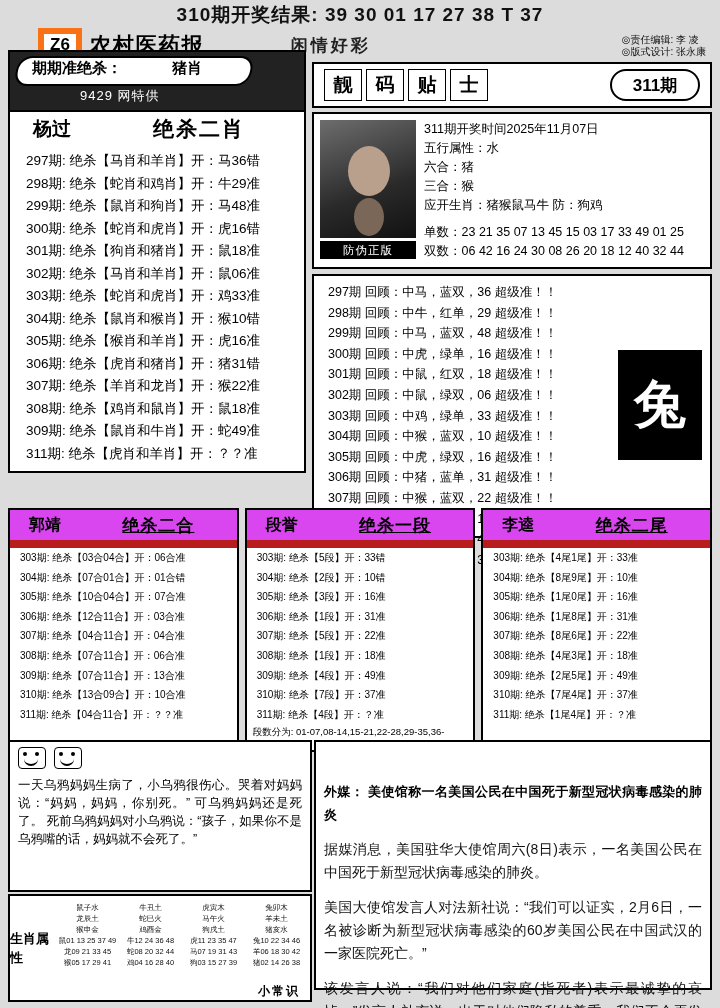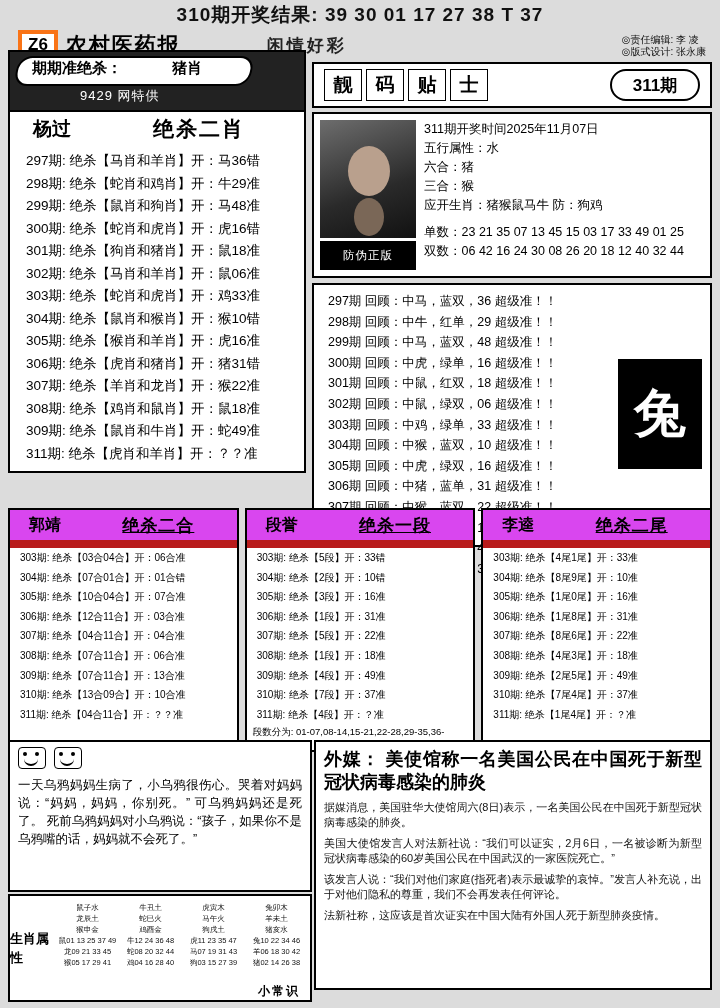--- a/index.html
+++ b/index.html
@@ -1,20 +1,20 @@
 <!DOCTYPE html>
 <html><head>
 <meta charset="utf-8">
 <style>
   html,body{margin:0;padding:0;}
   body{width:720px;height:1008px;background:#d8d8d8;font-family:"Liberation Sans","DejaVu Sans",sans-serif;color:#000;overflow:hidden;}
   .page{position:relative;width:720px;height:1008px;background:#dcdcdc;}
   .headline{position:absolute;left:0;top:0;width:720px;height:30px;display:flex;align-items:center;justify-content:center;font-size:19px;font-weight:bold;color:#111;letter-spacing:1px;}
   .masthead{position:absolute;left:0;top:30px;width:720px;height:30px;display:flex;align-items:center;}
-  .z6{margin-left:18px;border:4px solid #f97316;padding:0 6px;font-size:17px;font-weight:bold;line-height:22px;background:#fff;}
+  .z6{margin-left:38px;border:6px solid #f97316;padding:0 6px;font-size:17px;font-weight:bold;line-height:22px;background:#fff;}
   .paper-name{margin-left:8px;font-size:21px;font-weight:bold;letter-spacing:2px;}
   .mast-center{margin-left:86px;font-size:17px;font-weight:bold;letter-spacing:3px;color:#222;}
   .mast-right{position:absolute;right:14px;top:4px;font-size:10px;line-height:12px;text-align:left;color:#111;}
 
   .col-left{position:absolute;left:8px;top:50px;width:298px;}
   .killbox{position:relative;height:58px;background:#222;border:2px solid #000;}
   .killbox .tag{position:absolute;left:6px;top:4px;width:232px;height:26px;background:#fff;border:2px solid #000;border-radius:14px;transform:skewX(-12deg);}
   .killbox .tagtxt{position:absolute;left:22px;top:7px;font-size:15px;font-weight:bold;color:#000;}
   .killbox .sub{position:absolute;left:70px;top:35px;color:#fff;font-size:13px;letter-spacing:1px;}
 
@@ -27,21 +27,21 @@
   .col-right{position:absolute;left:312px;top:62px;width:400px;}
   .lucky{position:relative;height:42px;background:#fff;border:2px solid #000;display:flex;align-items:center;}
   .lucky .cells{margin-left:10px;display:flex;}
   .lucky .cell{width:36px;height:30px;border:1px solid #000;margin-right:4px;display:flex;align-items:center;justify-content:center;font-size:19px;font-weight:bold;}
   .lucky .issue{position:absolute;right:10px;top:5px;width:86px;height:28px;border:2px solid #000;border-radius:16px;display:flex;align-items:center;justify-content:center;font-size:17px;font-weight:bold;}
 
   .infowrap{margin-top:4px;background:#fff;border:2px solid #000;display:flex;padding:6px;}
   .photo{width:96px;}
   .photo .pic{width:96px;height:118px;background:linear-gradient(160deg,#6d6d6d,#2a2a2a 60%,#111);position:relative;overflow:hidden;}
   .photo .pic:after{content:"";position:absolute;left:28px;top:26px;width:42px;height:50px;border-radius:50%;background:#b9a08d;box-shadow:0 46px 0 -6px #7a6757;}
-  .photo .cap{margin-top:3px;height:29px;background:#000;color:#fff;font-size:11.5px;display:flex;align-items:center;justify-content:center;letter-spacing:1px;}
+  .photo .cap{margin-top:3px;height:18px;background:#000;color:#fff;font-size:11.5px;display:flex;align-items:center;justify-content:center;letter-spacing:1px;}
   .infotxt{flex:1;padding-left:8px;font-size:12.5px;line-height:19px;}
 
   .reviewbox{margin-top:5px;background:#fff;border:2px solid #000;position:relative;padding:6px 0 6px 0;height:248px;}
   .reviewbox .rrow{font-size:12.5px;line-height:20.6px;padding-left:14px;white-space:nowrap;}
   .bigchar{position:absolute;right:8px;top:74px;width:84px;height:110px;background:#000;color:#fff;font-size:52px;display:flex;align-items:center;justify-content:center;font-weight:bold;}
 
   .trio{position:absolute;left:8px;top:508px;width:704px;display:flex;gap:6px;}
   .tcol{width:230px;background:#fff;border:2px solid #000;}
   .tcol .th{height:30px;display:flex;align-items:center;border-bottom:8px solid #b91c1c;background:#d946ef;}
   .tcol .th .n{width:70px;text-align:center;font-size:16px;font-weight:bold;}
@@ -51,22 +51,22 @@
 
   .joke{position:absolute;left:8px;top:740px;width:300px;height:148px;background:#fff;border:2px solid #000;}
   .joke .jh{height:32px;display:flex;align-items:center;}
   .joke .jtitle{flex:1;text-align:center;font-size:19px;font-weight:bold;letter-spacing:3px;}
   .joke .jbody{padding:2px 8px;font-size:12.5px;line-height:18px;text-align:justify;}
   .smiley{width:26px;height:20px;margin-left:8px;background:#fff;border:1px solid #000;border-radius:4px;position:relative;}
   .smiley:before{content:"";position:absolute;left:4px;top:4px;width:4px;height:4px;background:#000;border-radius:50%;box-shadow:12px 0 0 #000;}
   .smiley:after{content:"";position:absolute;left:5px;top:11px;width:14px;height:5px;border-bottom:2px solid #000;border-radius:0 0 8px 8px;}
 
   .news{position:absolute;left:314px;top:740px;width:398px;height:250px;background:#fff;border:2px solid #000;padding:6px 8px;box-sizing:border-box;}
-  .news .nhead{font-size:18px;font-weight:bold;line-height:23px;text-align:justify;}
-  .news .np{font-size:11px;line-height:15px;text-align:justify;margin-top:6px;color:#111;}
+  .news .nhead{font-size:13px;font-weight:bold;line-height:23px;text-align:justify;margin-top:32px;}
+  .news .np{font-size:14px;line-height:23px;text-align:justify;margin-top:12px;color:#111;}
 
   .zodiac{position:absolute;left:8px;top:894px;width:300px;height:104px;background:#fff;border:2px solid #000;display:flex;}
   .zodiac .zleft{width:44px;display:flex;flex-direction:column;align-items:center;justify-content:center;font-size:13px;font-weight:bold;line-height:19px;}
   .zodiac .zgrid{flex:1;display:flex;flex-wrap:wrap;align-content:flex-start;padding:6px 2px;}
   .zodiac .zi{width:25%;font-size:7.5px;line-height:11px;text-align:center;color:#111;}
   .zodiac .zfoot{position:absolute;right:10px;bottom:0;font-size:12px;font-weight:bold;letter-spacing:2px;}
 </style>
 </head>
 <body>
 

